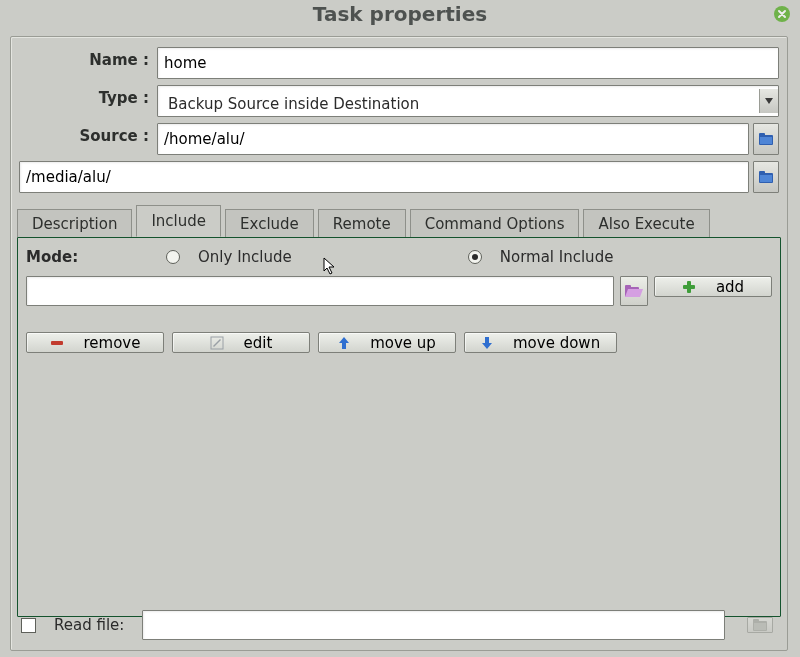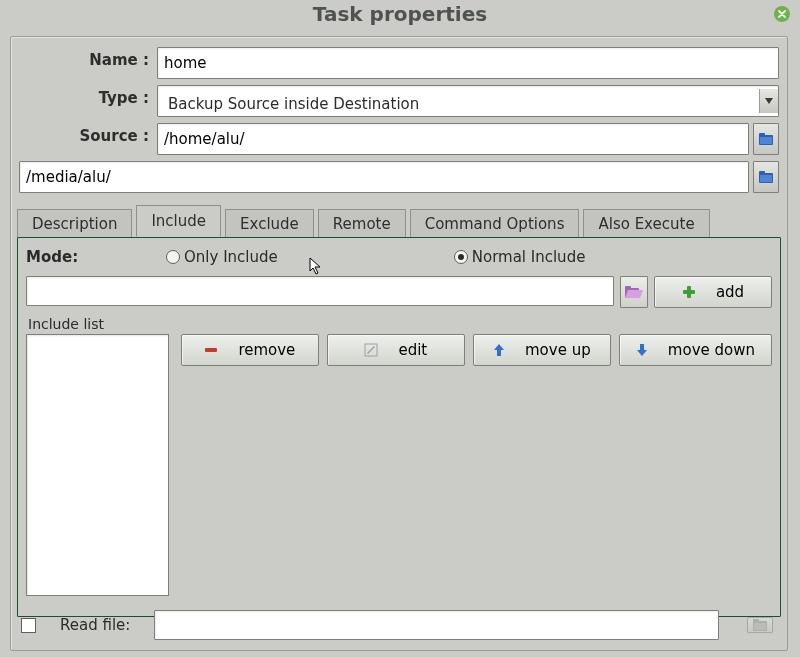--- a/index.html
+++ b/index.html
@@ -137,21 +137,21 @@
     height:360px;
   }
 
   .moderow{
     display:flex;align-items:center;
     gap:28px;
     margin-bottom:10px;
   }
   .moderow .mode-lbl{font-weight:bold;width:112px;}
   .radio{
-    display:flex;align-items:center;gap:4px;cursor:pointer;
+    display:flex;align-items:center;gap:18px;cursor:pointer;
   }
   .radio .dot{
     width:12px;height:12px;border:1px solid #5e605a;border-radius:50%;
     background:#f3f4ef;position:relative;display:inline-block;
   }
   .radio.checked .dot::after{
     content:"";position:absolute;left:3px;top:3px;width:6px;height:6px;
     background:#2b2b2b;border-radius:50%;
   }
 
@@ -161,21 +161,21 @@
   }
   .include-input{height:22px;}
   .icon-btn{
     width:26px;border:1px solid #7d7f79;
     background:linear-gradient(#eceee8,#cfd0ca);
     display:flex;align-items:center;justify-content:center;cursor:pointer;
     border-radius:1px;
   }
   .btn{
     min-width:118px;
-    height:32px;
+    height:21px;
     padding:0 16px;
     border:1px solid #7d7f79;
     background:linear-gradient(#eef0eb,#d2d4ce);
     display:flex;align-items:center;justify-content:center;gap:20px;
     cursor:pointer;
     border-radius:2px;
     font:inherit;
     box-shadow:inset 1px 1px 0 rgba(255,255,255,.6);
   }
   .btn span{white-space:nowrap;}
@@ -200,21 +200,21 @@
   }
   .sidecol{
     display:flex;flex-direction:row;gap:8px;
     padding-top:20px;
   }
   .sidecol .btn{min-width:138px;}
 
   .readfile{
     position:absolute;
     left:10px;right:14px;bottom:10px;
-    display:flex;align-items:center;gap:24px;
+    display:flex;align-items:center;gap:18px;
   }
   .readfile .chk{
     width:13px;height:13px;border:1px solid #5e605a;background:#fff;
     display:inline-flex;align-items:center;justify-content:center;cursor:pointer;
   }
   .readfile .lbl2{white-space:nowrap;}
   .readfile-input{height:22px;}
 
   
   svg{pointer-events:none;}
@@ -330,24 +330,20 @@
         <button class="btn">
           <svg width="14" height="14" viewBox="0 0 14 14">
             <rect x="5" y="1" width="4" height="12" fill="#3f9d3a" rx="1"></rect>
             <rect x="1" y="5" width="12" height="4" fill="#3f9d3a" rx="1"></rect>
           </svg>
           <span>add</span>
         </button>
       </div>
 
       <div class="list-area">
-        <div class="list-wrap">
-          <div class="list-caption">Include list</div>
-          <div class="include-list"></div>
-        </div>
         <div class="sidecol">
           <button class="btn">
             <svg width="14" height="14" viewBox="0 0 14 14">
               <rect x="1" y="5" width="12" height="4" fill="#c23c2f" rx="1"></rect>
             </svg>
             <span>remove</span>
           </button>
           <button class="btn">
             <svg width="14" height="14" viewBox="0 0 14 14">
               <rect x="1" y="1" width="12" height="12" fill="none" stroke="#9aa0a6" stroke-width="1"></rect>

